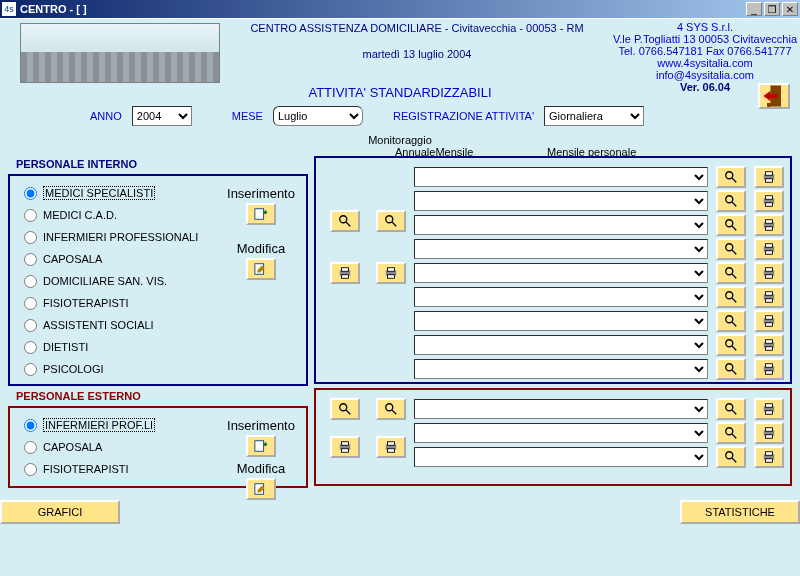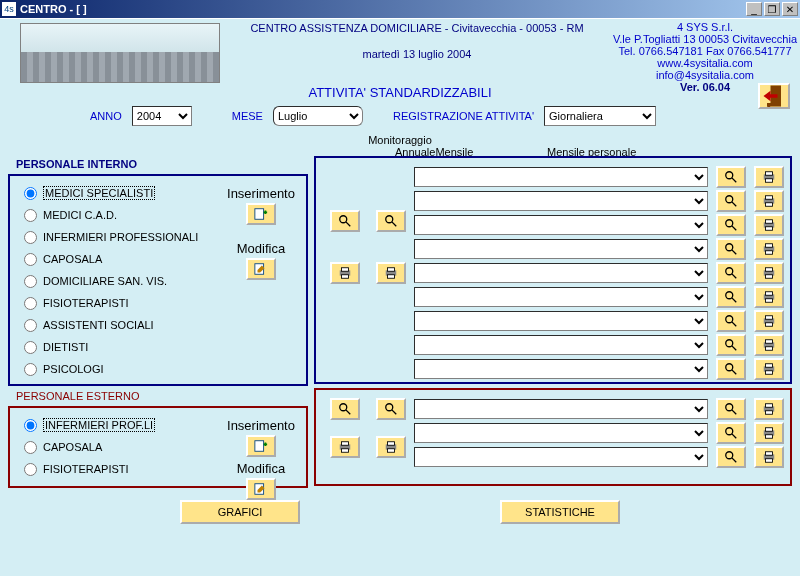--- a/index.html
+++ b/index.html
@@ -35,21 +35,21 @@
   .mon-sub span.u { text-decoration:underline; color:#000; }
   .mon-sub .label { color:#000; }
 
   .main { display:flex; padding:0 8px 4px 8px; gap:6px; }
   .panel { border:2px solid; padding:6px 6px; background:#d4eef4; }
   .panel-in { border-color:#000080; }
   .panel-mon { border-color:#000080; }
   .panel-ext { border-color:#8b0000; }
 
   .panel-title-in { color:#000080; font-weight:bold; margin:0 0 4px 8px; }
-  .panel-title-ext { color:#8b0000; font-weight:normal; margin:0 0 4px 8px; }
+  .panel-title-ext { color:#8b0000; font-weight:bold; margin:0 0 4px 8px; }
 
   .roles { display:flex; }
   .roles-left { flex:1; }
   .roles-right { width:78px; text-align:center; }
   .radio-row { display:flex; align-items:center; height:22px; gap:6px; padding-left:8px; }
   .radio-row input { margin:0; }
   .radio-row label { color:#000; }
   .sel label { border:1px dotted #000; padding:0 1px; }
 
   .smallbtn { width:30px; height:22px; background:#ffe48a; border:2px outset #fff; display:inline-flex; align-items:center; justify-content:center; font-size:11px; vertical-align:middle; }
@@ -57,24 +57,24 @@
   .act-label { color:#000; font-size:13px; margin:4px 0 2px 0; display:block; }
 
   .mon-panel { flex:1; display:flex; flex-direction:column; }
   .mon-cols { display:flex; height:100%; }
   .mon-col { width:46px; display:flex; flex-direction:column; align-items:center; gap:2px; padding-top:46px; }
   .mon-col .top { margin-bottom:28px; }
   .mon-dd { flex:1; display:flex; flex-direction:column; gap:2px; padding-top:2px; }
   .mon-row { display:flex; align-items:center; gap:8px; height:22px; }
   .mon-row select { flex:1; }
 
-  .bottom-btns { display:flex; justify-content:center; gap:200px; padding:8px 0; }
+  .bottom-btns { display:flex; justify-content:space-between; gap:200px; padding:8px 0; }
   .bigbtn { width:120px; height:24px; background:#ffe48a; border:2px outset #fff; text-align:center; line-height:20px; color:#000; }
 
-  .w60 { width:60px; } .w90 { width:90px;border-radius:6px; } .w100 { width:112px; }
+  .w60 { width:60px; } .w90 { width:90px;border-radius:6px; } .w100 { width:100px; }
 </style>
 </head>
 <body>
 
 <div class="titlebar">
   <span class="icon">4s</span>
   <span class="title">CENTRO - [ ]</span>
   <span class="winbtn">_</span>
   <span class="winbtn">❐</span>
   <span class="winbtn">✕</span>

